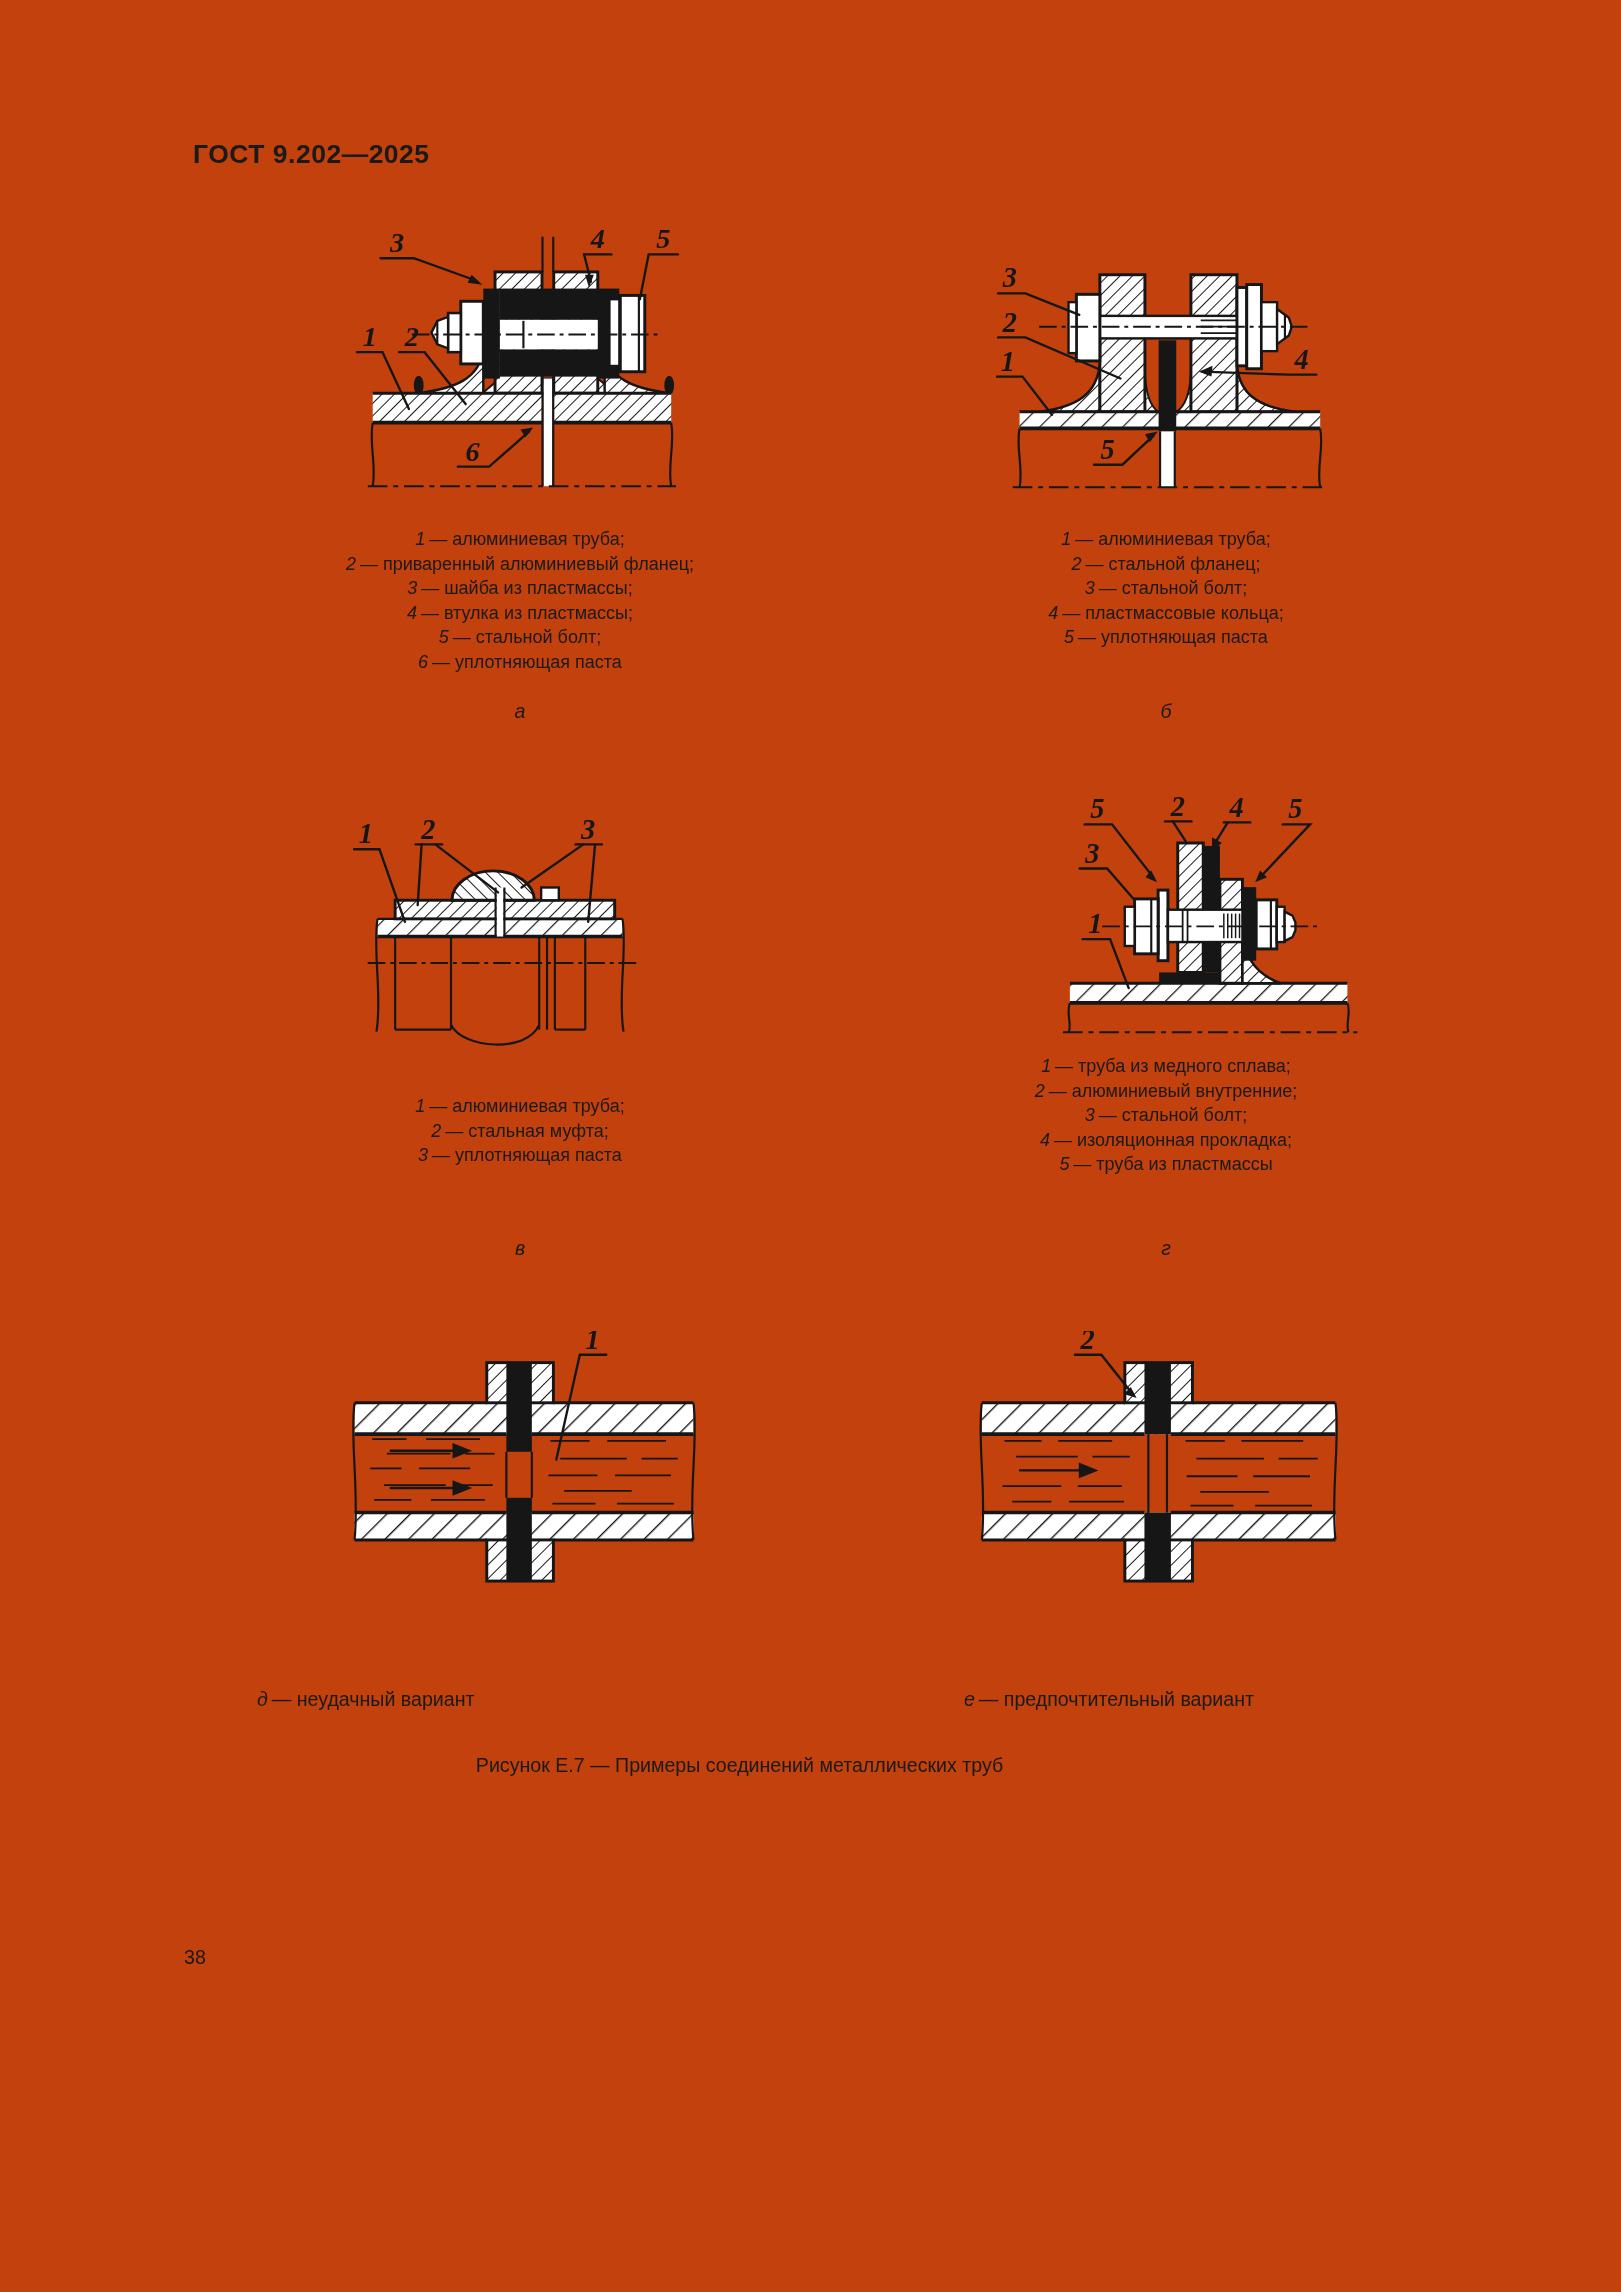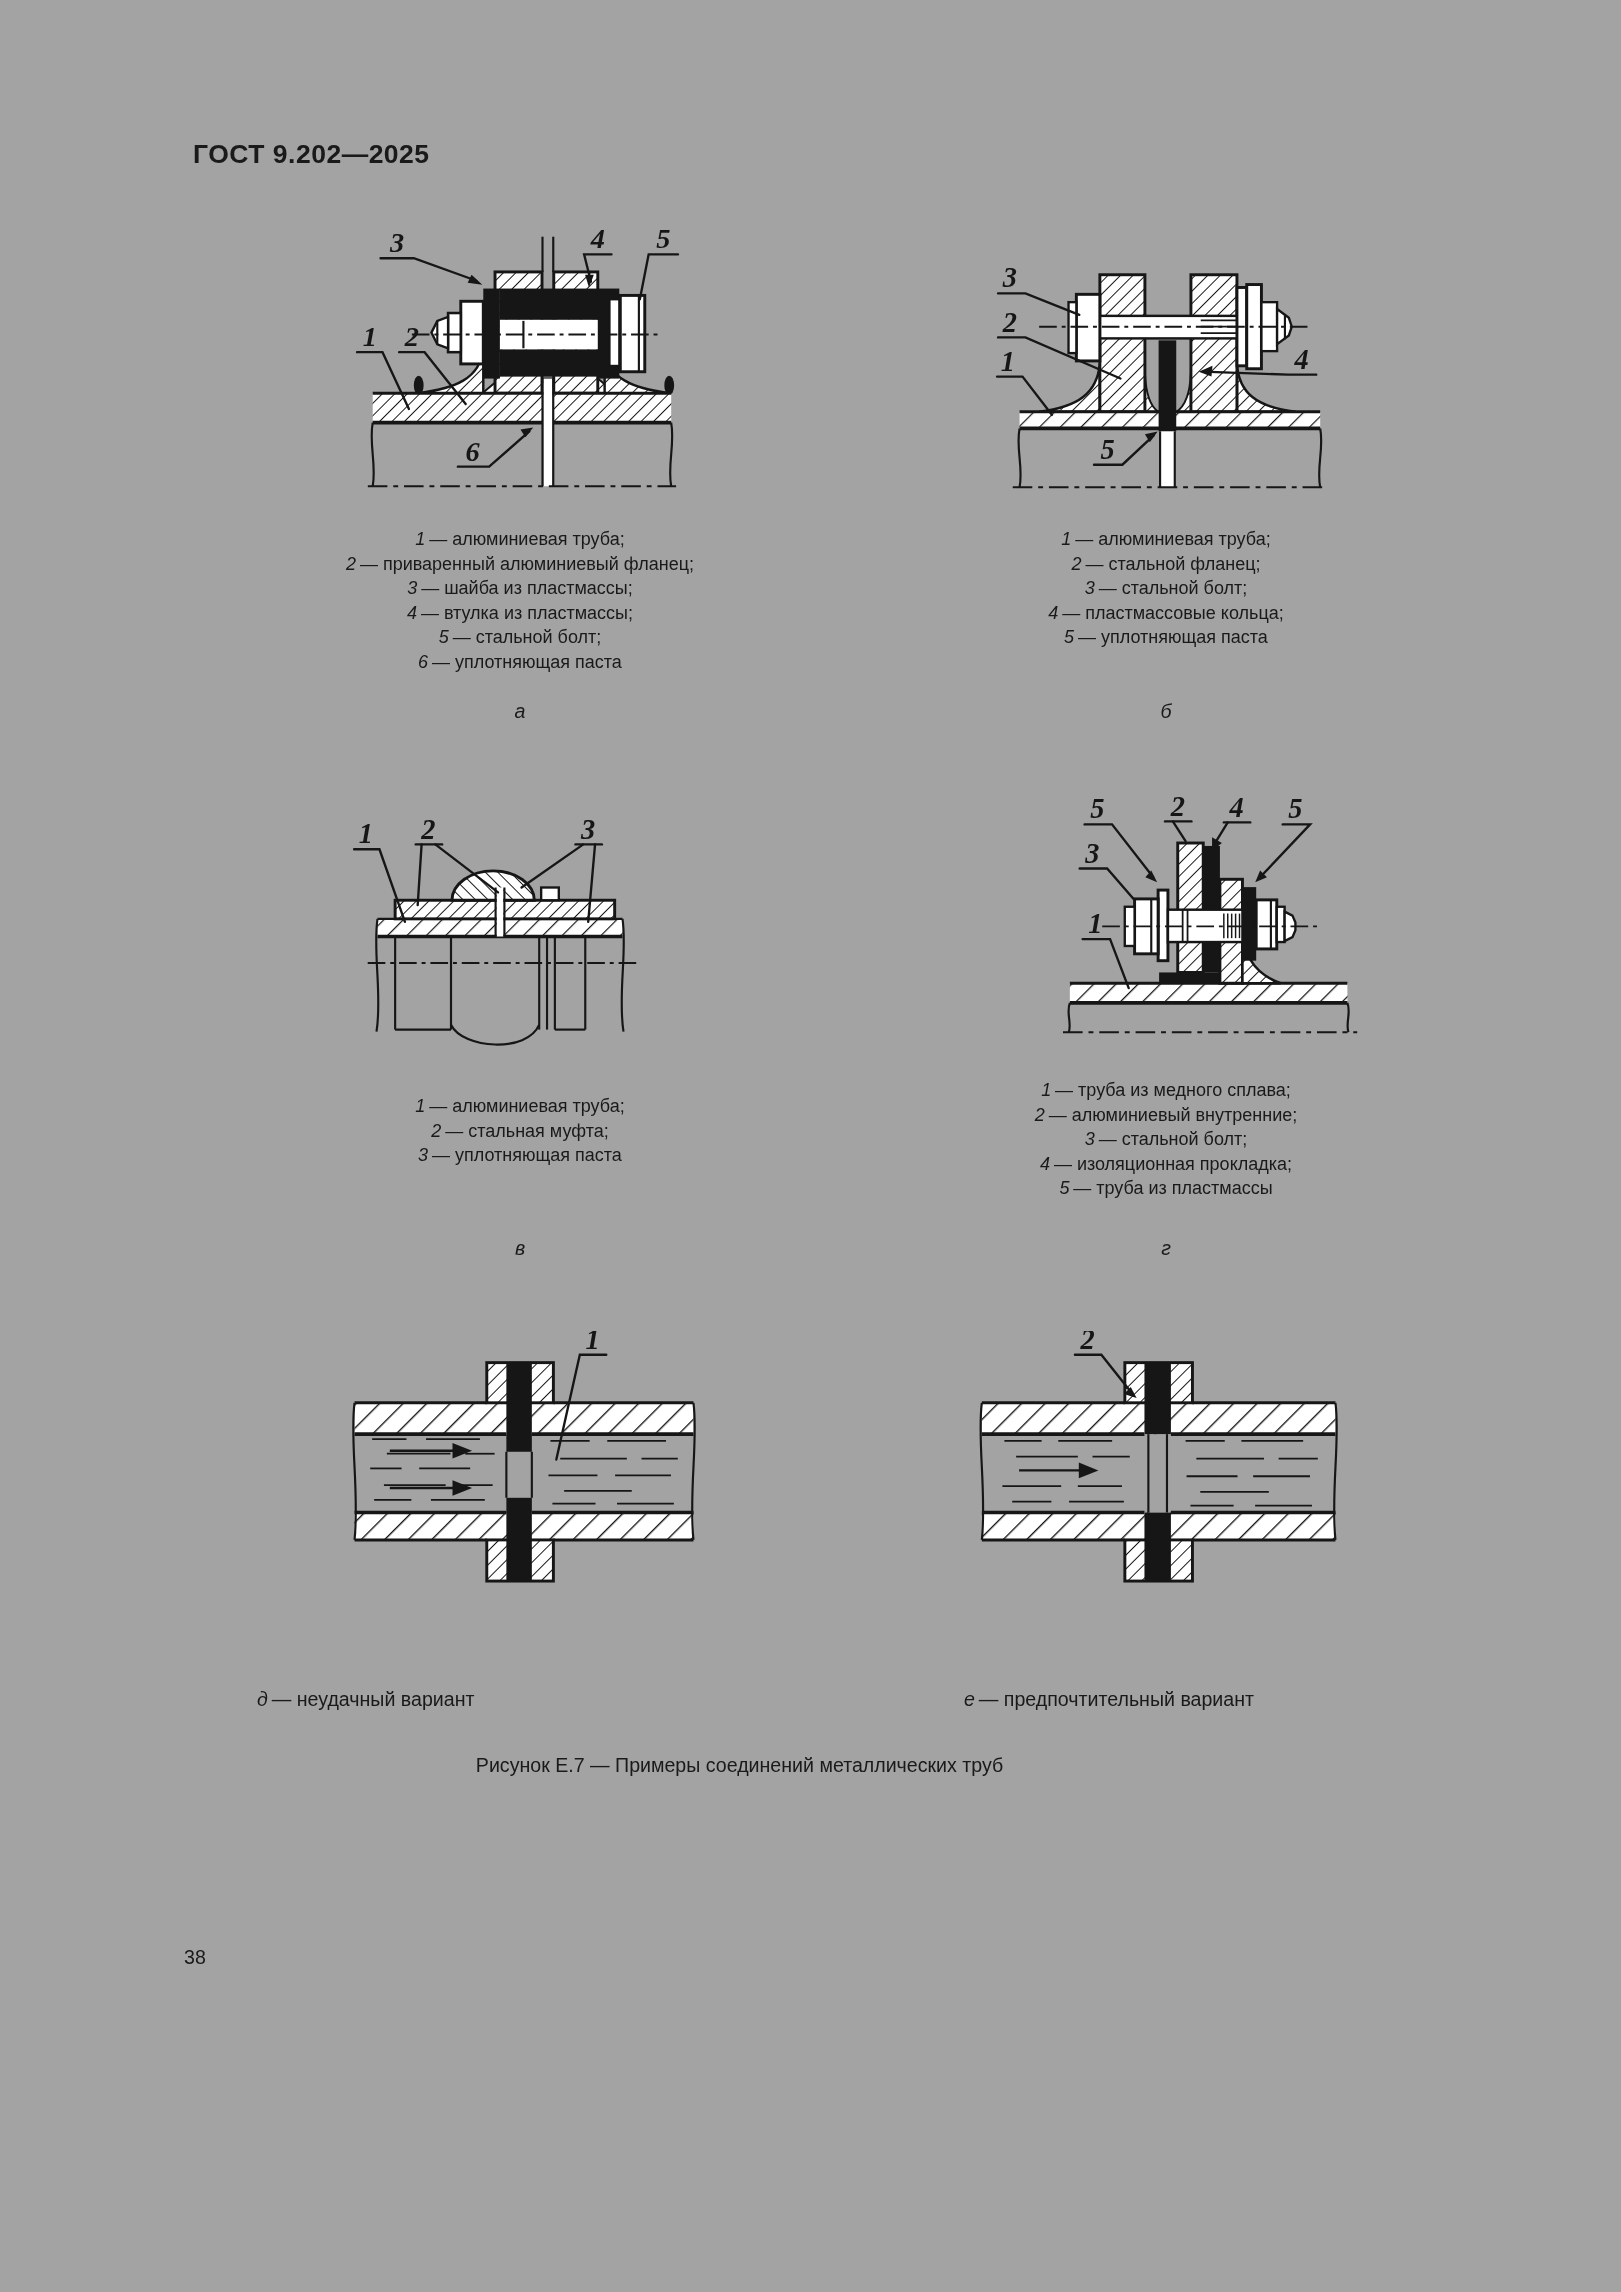--- a/index.html
+++ b/index.html
@@ -1,16 +1,16 @@
 <!DOCTYPE html>
 <html><head>
 <meta charset="utf-8">
 <style>
   html,body{margin:0;padding:0;background:#ffffff;}
-  .page{position:relative;width:1621px;height:2293px;background:#a3a3a3;
+  .page{position:relative;width:1621px;height:2293px;background:#c2410c;
         font-family:"Liberation Sans",sans-serif;color:#1a1a1a;overflow:hidden;}
   .abs{position:absolute;}
   .hdr{font-weight:bold;font-size:26.5px;letter-spacing:0.5px;}
   .legend{font-size:18px;line-height:24.5px;text-align:center;}
   .legend i{font-style:italic;}
   .legend .tx{margin-left:3.9px;}
   .lg-line{white-space:nowrap;}
   .sublabel{font-style:italic;font-size:19.6px;text-align:center;}
   .botline{font-size:17.6px;text-align:center;}
   .botline i{font-style:italic;}
@@ -312,21 +312,21 @@
     <text class="co" x="33" y="144">1</text>
   </svg>
 
   <div class="abs legend" style="left:265px;top:1094px;width:510px;">
     <div class="lg-line"><i>1</i><span class="tx">— алюминиевая труба;</span></div>
     <div class="lg-line"><i>2</i><span class="tx">— стальная муфта;</span></div>
     <div class="lg-line"><i>3</i><span class="tx">— уплотняющая паста</span></div>
   </div>
   <div class="abs sublabel" style="left:265px;top:1237px;width:510px;">в</div>
 
-  <div class="abs legend" style="left:921px;top:1078px;width:490px;">
+  <div class="abs legend" style="left:921px;top:1054px;width:490px;">
     <div class="lg-line"><i>1</i><span class="tx">— труба из медного сплава;</span></div>
     <div class="lg-line"><i>2</i><span class="tx">— алюминиевый внутренние;</span></div>
     <div class="lg-line"><i>3</i><span class="tx">— стальной болт;</span></div>
     <div class="lg-line"><i>4</i><span class="tx">— изоляционная прокладка;</span></div>
     <div class="lg-line"><i>5</i><span class="tx">— труба из пластмассы</span></div>
   </div>
   <div class="abs sublabel" style="left:921px;top:1237px;width:490px;">г</div>
 
   <svg class="abs" style="left:333px;top:1331px;" width="382" height="267" viewBox="0 0 390 272">
     <defs>

